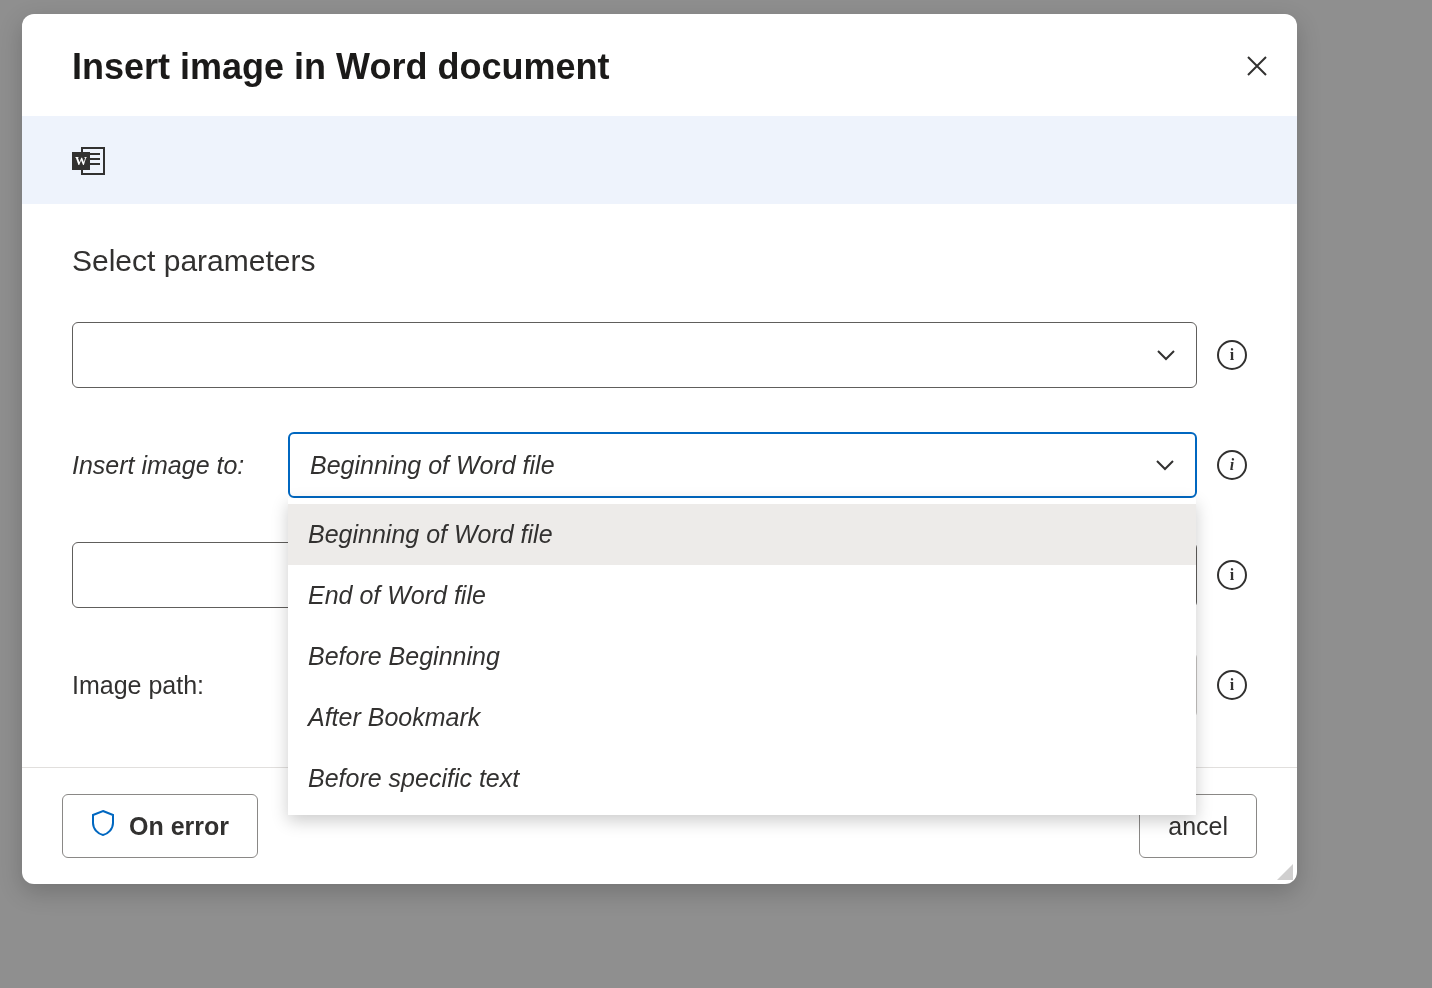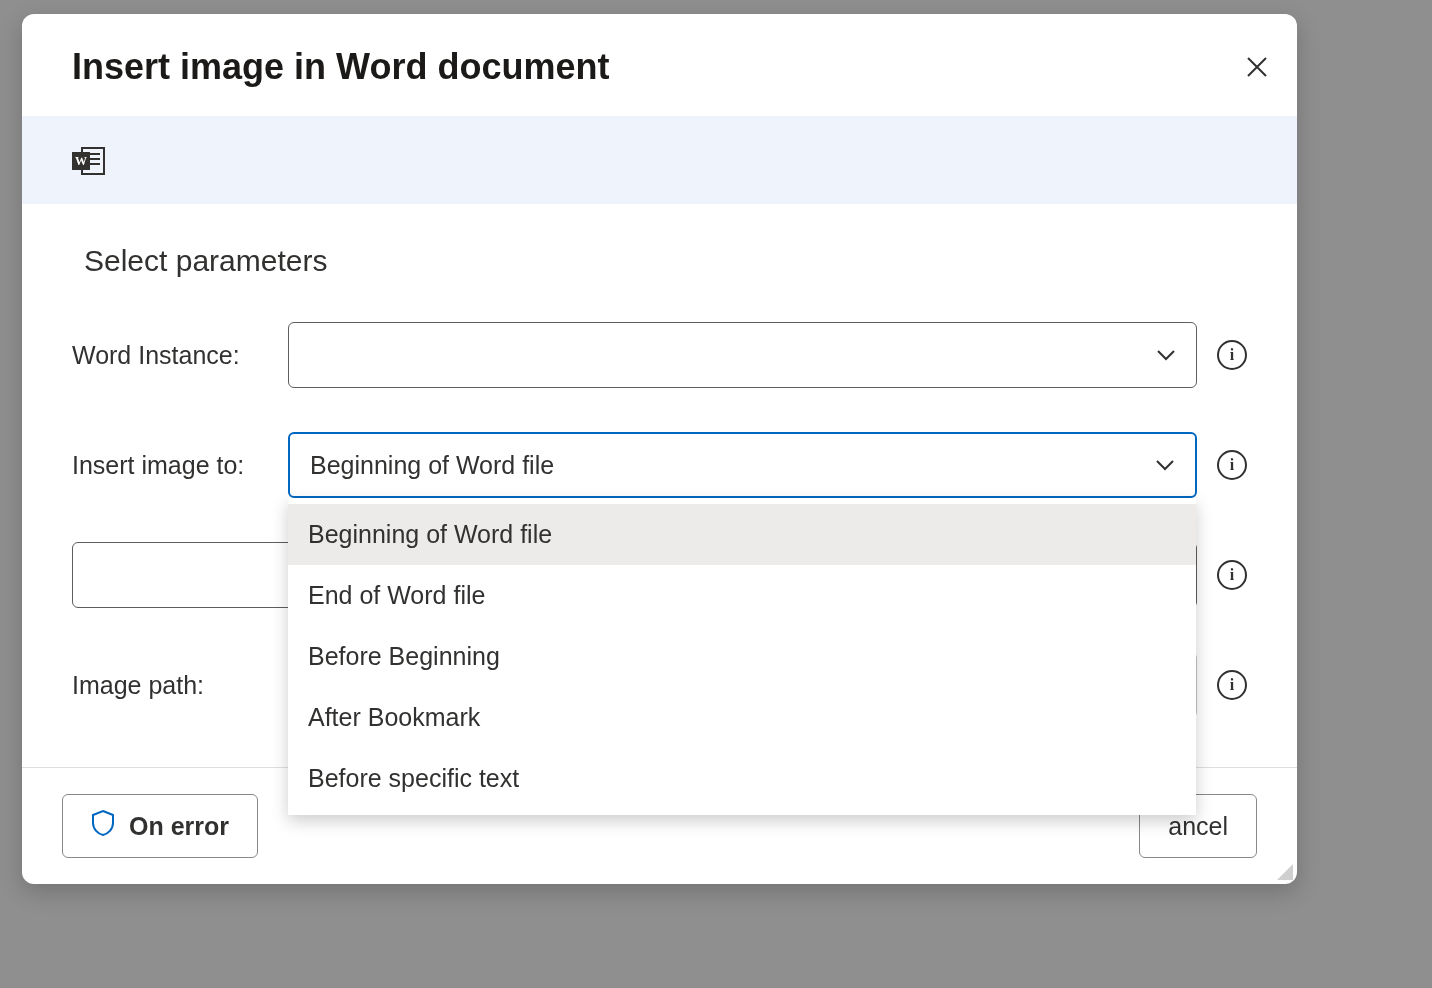--- a/index.html
+++ b/index.html
@@ -18,21 +18,20 @@
   width: 1275px;
   height: 870px;
   background: #fff;
   border-radius: 12px;
   box-shadow: 0 8px 24px rgba(0,0,0,0.2);
   display: flex;
   flex-direction: column;
 }
 .dialog-header {
   display: flex;
-  align-items: center;
   justify-content: space-between;
   padding: 32px 20px 28px 50px;
 }
 .dialog-title {
   font-size: 36px;
   font-weight: 600;
   color: #1b1a19;
 }
 .close-btn {
   width: 40px; height: 40px;
@@ -64,21 +63,20 @@
 .content {
   padding: 40px 50px 0 50px;
   flex: 1;
   overflow: visible;
 }
 .section-title {
   font-size: 30px;
   font-weight: 400;
   color: #323130;
   margin-bottom: 44px;
-  margin-left: 12px;
 }
 .form-row {
   display:flex;
   align-items:center;
   margin-bottom: 44px;
   position: relative;
 }
 .form-label {
   width: 216px;
   font-size: 25px;
@@ -219,33 +217,32 @@
         <rect x="0" y="6" width="18" height="18" fill="#323130"></rect>
         <text x="9" y="19" text-anchor="middle" fill="#fff" font-size="12" font-weight="700" font-family="Segoe UI">W</text>
       </svg>
     </span>
   </div>
 
   <div class="content">
     <div class="section-title">Select parameters</div>
 
     <div class="form-row">
-      <div class="form-label">Word Instance:</div>
       <div class="form-control">
         <span></span>
         <span class="chevron">
           <svg width="20" height="12" viewBox="0 0 20 12">
               <path d="M2 2 L10 10 L18 2" stroke="#323130" stroke-width="2" fill="none"></path>
             </svg>
         </span>
       </div>
       <div class="info-icon">i</div>
     </div>
 
-    <div class="form-row" style="margin-bottom:44px;">
+    <div class="form-row" style="margin-bottom:44px;font-style:italic;">
       <div class="form-label">Insert image to:</div>
       <div class="form-control focused">
         <span>Beginning of Word file</span>
         <span class="chevron">
           <svg width="20" height="12" viewBox="0 0 20 12">
               <path d="M2 2 L10 10 L18 2" stroke="#323130" stroke-width="2" fill="none"></path>
             </svg>
         </span>
       </div>
       <div class="info-icon">i</div>

